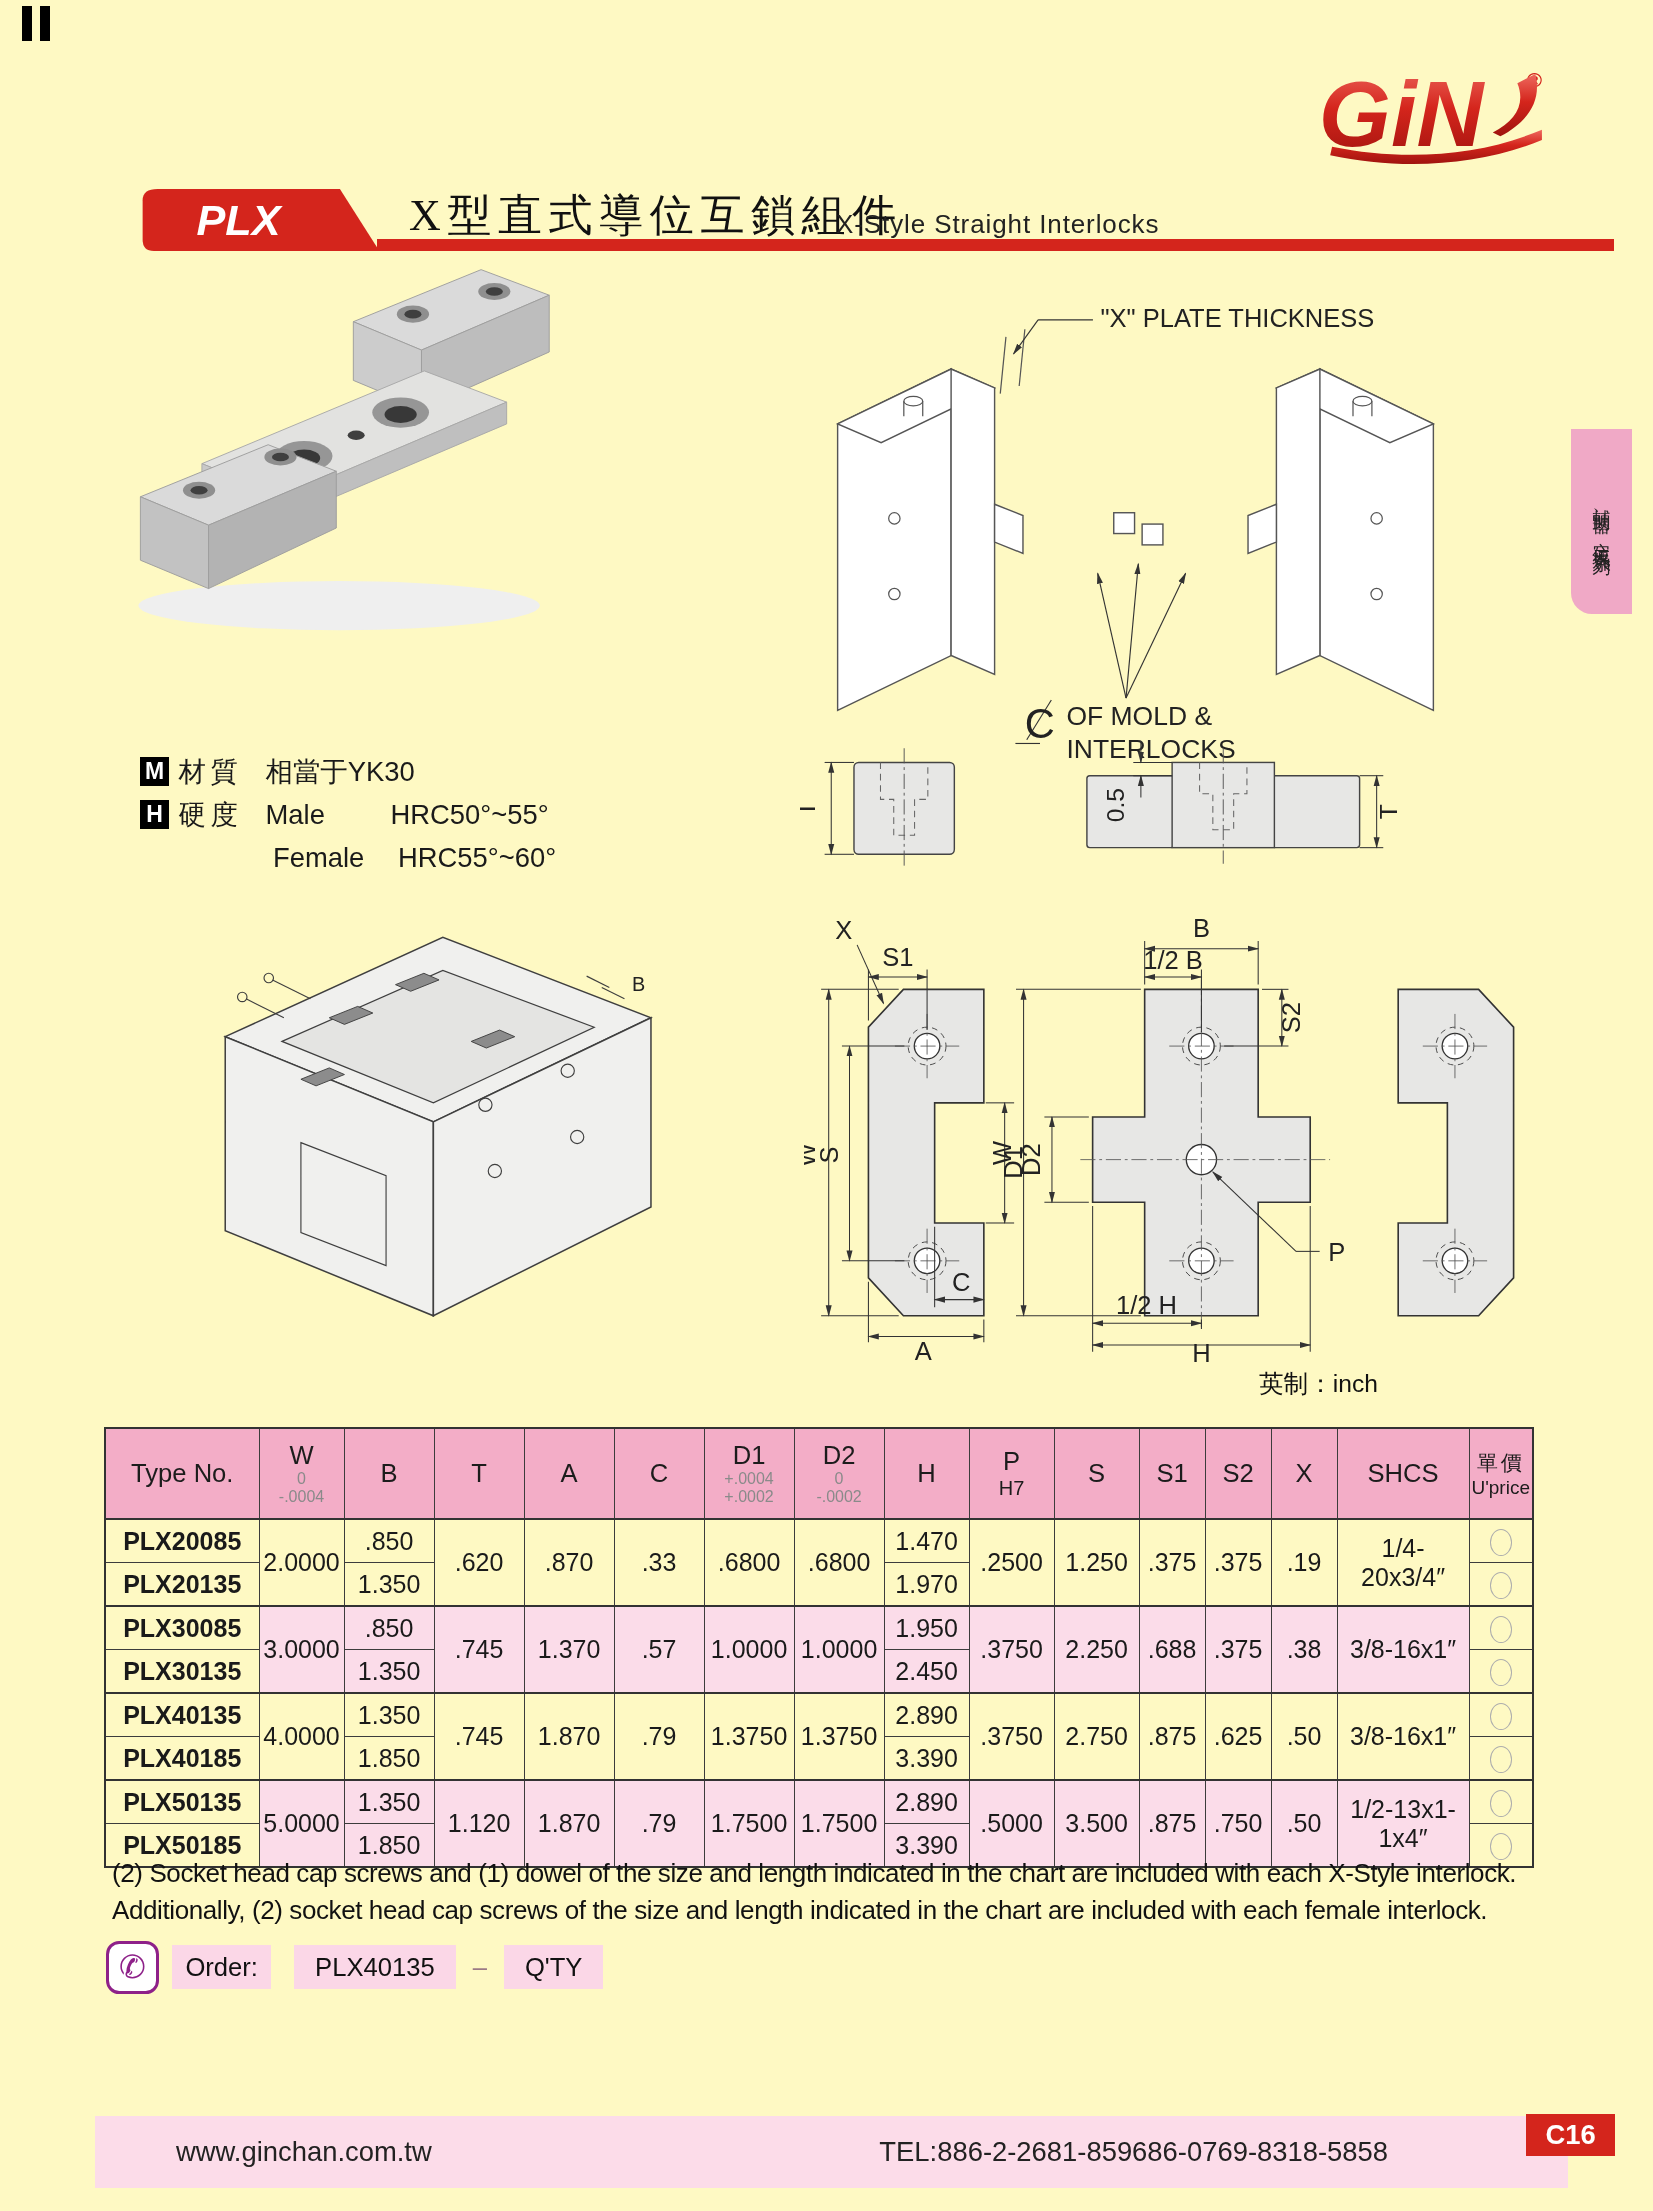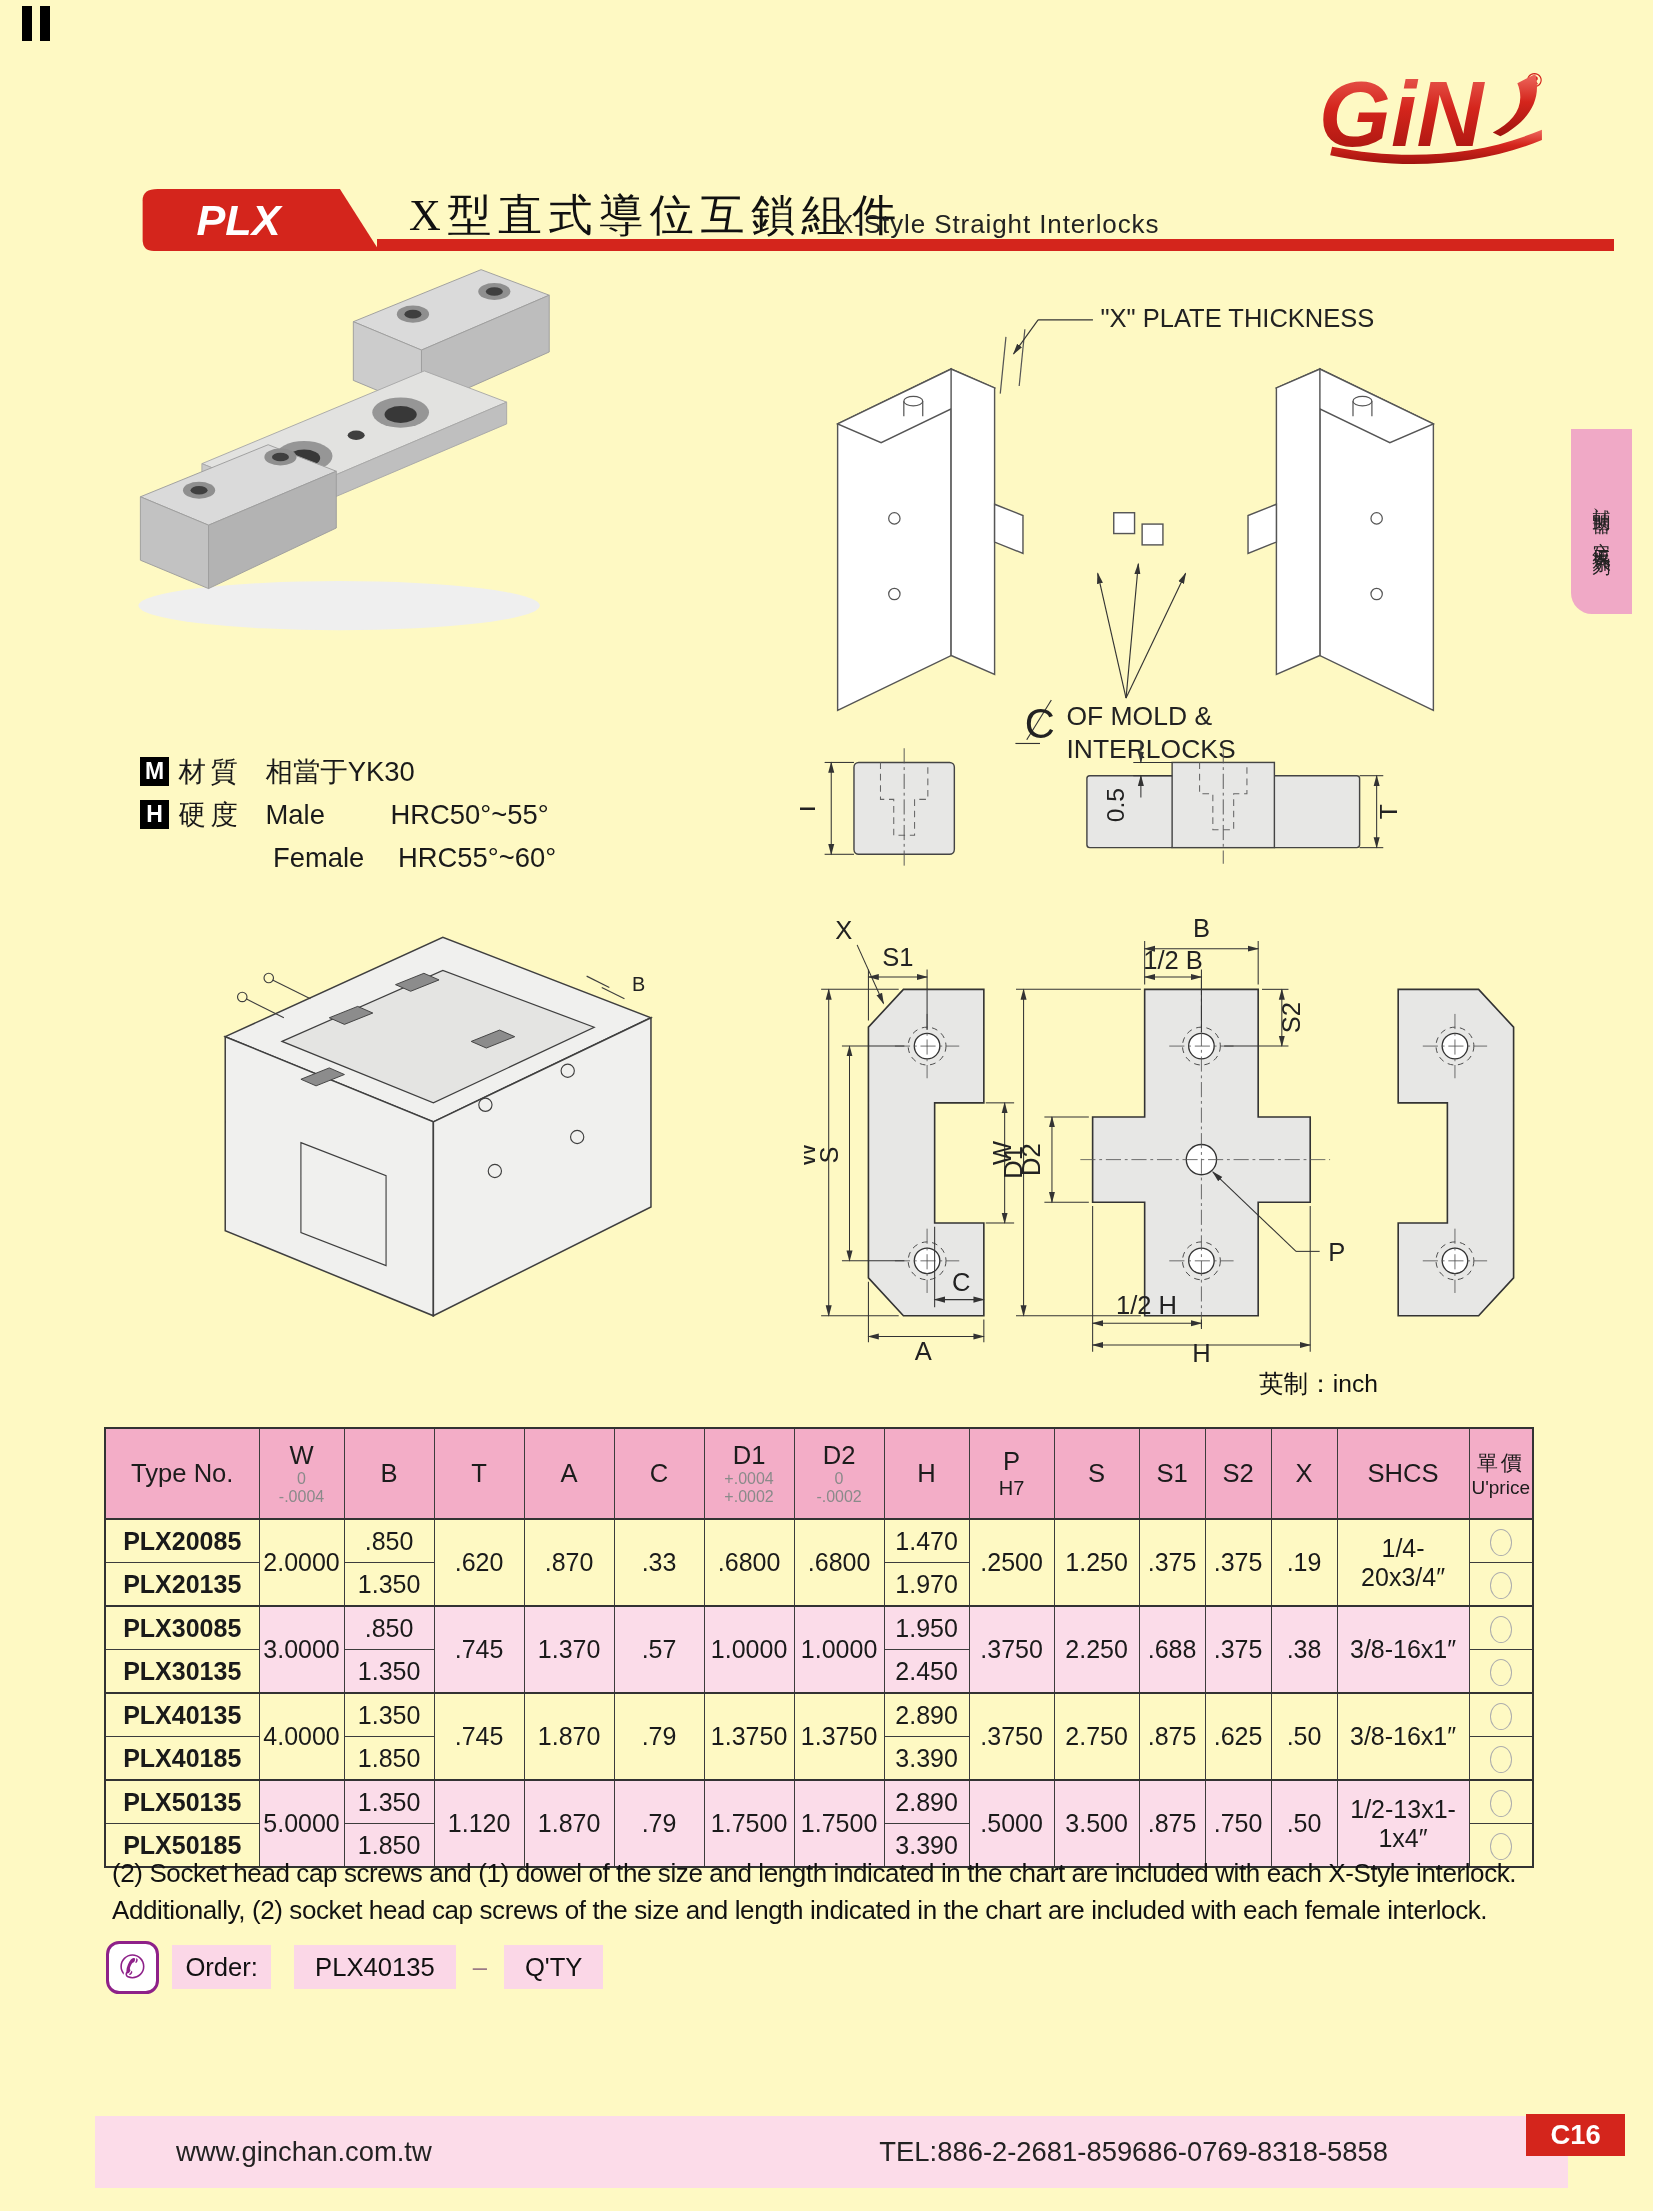--- a/index.html
+++ b/index.html
@@ -59,21 +59,21 @@
   .chip{background:#FBD7E7;padding:7.6px 21px;font-size:25.6px;color:#111;}
   .chip.lbl{padding:7.6px 13.2px;margin-right:23px;}
   .chip.part{margin-right:17px;}
   .sep{color:#9b7a86;font-size:25.6px;margin-right:17px;}
 
   
   .footer{position:absolute;left:95px;top:2116px;width:1473px;height:72px;background:#FCDCE9;
           display:flex;align-items:center;font-size:27.4px;color:#222;}
   .footer .url{margin-left:81px;}
   .footer .tels{margin-left:auto;margin-right:180px;display:flex;}
-  .c16{position:absolute;left:1526px;top:2114px;width:99px;height:42px;background:#D4251C;color:#fff;
+  .c16{position:absolute;left:1526px;top:2114px;width:89px;height:42px;background:#D4251C;color:#fff;
        font-weight:bold;font-size:27.4px;display:flex;align-items:center;justify-content:center;}
 </style>
 </head>
 <body>
 
 <div class="page">
 
   <div class="mark" style="left:22px"></div>
   <div class="mark" style="left:40px"></div>
 

